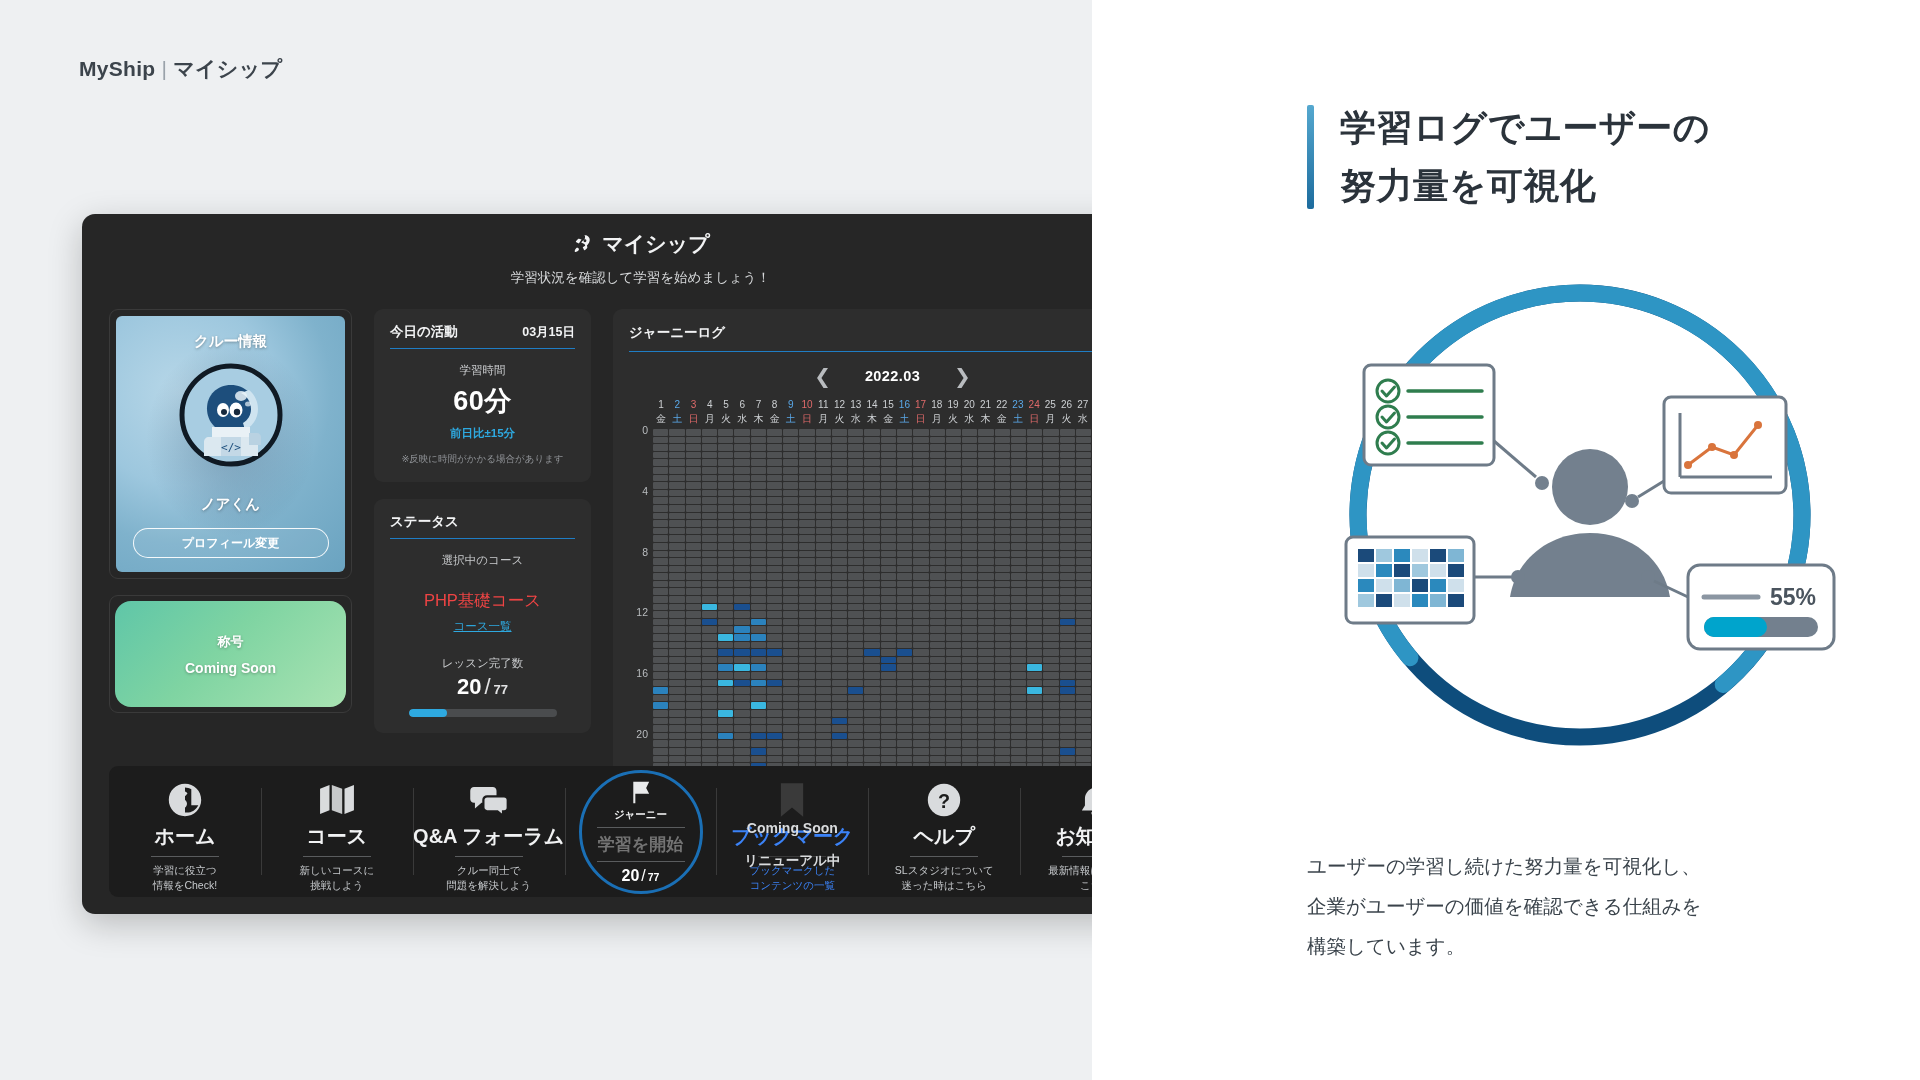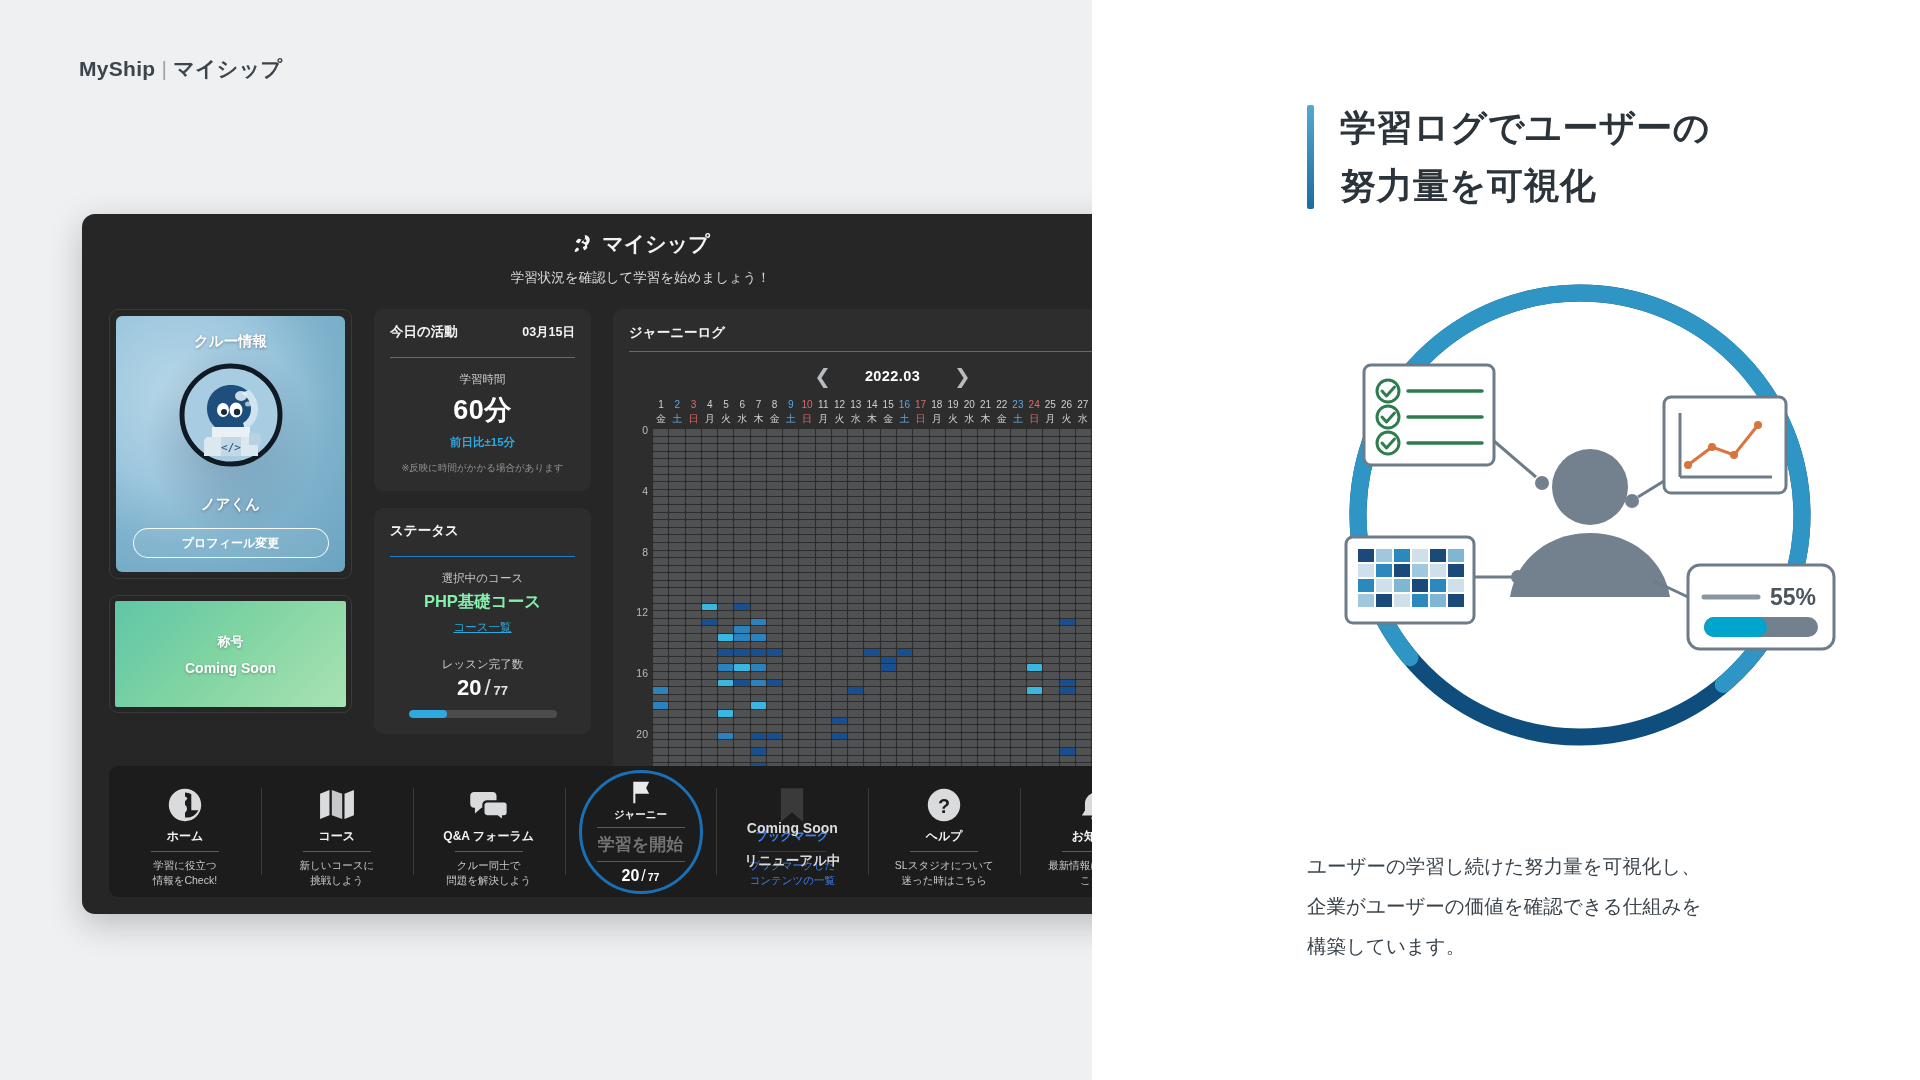--- a/index.html
+++ b/index.html
@@ -91,51 +91,51 @@
     color: #ffffff; font-size: 12px; font-weight: 700;
     text-align: center; cursor: pointer;
     font-family: inherit;
   }
   .badge-card {
     margin-top: 16px; height: 118px; border-radius: 9px;
     padding: 5px;
     background: #262626; border: 1px solid #3a3a3a;
   }
   .badge-inner {
-    height: 100%; border-radius: 2px;
+    height: 100%; border-radius: 16px;
     background: linear-gradient(135deg,#5fc6a8 0%, #7fd4a2 45%, #a9e3b2 100%);
     display: flex; flex-direction: column; align-items: center; justify-content: center;
     gap: 9px;
   }
   .badge-label { font-size: 13px; font-weight: 700; color: #ffffff;
                  text-shadow: 0 1px 3px rgba(0,0,0,.3); }
   .badge-status { font-size: 14px; font-weight: 700; color: #ffffff;
                   text-shadow: 0 1px 3px rgba(0,0,0,.3); }
 
   
   .col-mid { width: 217px; flex: 0 0 217px; display: flex; flex-direction: column; gap: 17px; }
   .panel {
     background: #2d2d2d; border-radius: 9px; padding: 14px 16px 16px;
   }
   .panel-head {
     display: flex; align-items: baseline; justify-content: space-between;
-    padding-bottom: 16px; border-bottom: 1.4px solid #1f7dc4;
+    padding-bottom: 7px; border-bottom: 1.4px solid #1f7dc4;
   }
   .panel-head .ph-title { font-size: 13.5px; font-weight: 700; color: #f2f3f4; }
   .panel-head .ph-date  { font-size: 12.5px; font-weight: 700; color: #f2f3f4; }
 
   .today-body { text-align: center; padding-top: 14px; }
   .today-label { font-size: 11.5px; color: #c9cbcd; }
   .today-value { margin-top: 5px; font-size: 27px; font-weight: 700; color: #ffffff; letter-spacing: .5px; }
   .today-delta { margin-top: 7px; font-size: 11.5px; font-weight: 700; color: #2ea9e0; }
   .today-note  { margin-top: 12px; font-size: 9.5px; color: #8f9296; }
 
   .status-body { text-align: center; padding-top: 14px; }
   .status-sub  { font-size: 11.5px; color: #c9cbcd; }
-  .status-course { margin-top: 5px; font-size: 16.5px; font-weight: 700; color: #86efac; }
+  .status-course { margin-top: 22px; font-size: 16.5px; font-weight: 400; color: #ef4444; }
   .status-link { display: inline-block; margin-top: 7px; font-size: 11.5px; color: #2ea9e0;
                  text-decoration: underline; cursor: pointer; }
   .status-lesson-label { margin-top: 22px; font-size: 11.5px; color: #c9cbcd; }
   .status-count { margin-top: 3px; font-size: 22px; font-weight: 700; color: #ffffff; }
   .status-count .slash { font-weight: 400; color: #e2e3e4; margin: 0 3px; }
   .status-count .den { font-size: 13px; font-weight: 700; color: #e2e3e4; }
   .progress-track {
     margin: 9px auto 0; width: 148px; height: 8px; border-radius: 5px; background: #4a4c4e;
     overflow: hidden;
   }
@@ -192,21 +192,21 @@
   .nav-item {
     flex: 1 1 0; position: relative;
     display: flex; flex-direction: column; align-items: center; justify-content: center;
     cursor: pointer; padding-top: 8px;
   }
   .nav-item + .nav-item::before {
     content: ""; position: absolute; left: 0; top: 22px; bottom: 22px;
     width: 1px; background: #3a3a3a;
   }
   .nav-icon { height: 42px; display: flex; align-items: center; justify-content: center; }
-  .nav-label { margin-top: 2px; font-size: 12px; font-weight: 700; color: #f1f2f3; }
+  .nav-label { margin-top: 2px; font-size: 20px; font-weight: 700; color: #f1f2f3; }
   .nav-rule { margin: 6px 0 6px; width: 68px; height: 1px; background: #5a5c5e; }
   .nav-desc { font-size: 10.5px; line-height: 15px; color: #c7cacd; text-align: center; }
 
   .nav-item.disabled .nav-label,
   .nav-item.disabled .nav-desc { color: #3b82f6; }
   .nav-item.disabled .nav-rule { background: #3a3a3a; }
   .coming-overlay {
     position: absolute; left: 0; right: 0; top: 54px;
     text-align: center; pointer-events: none;
   }

